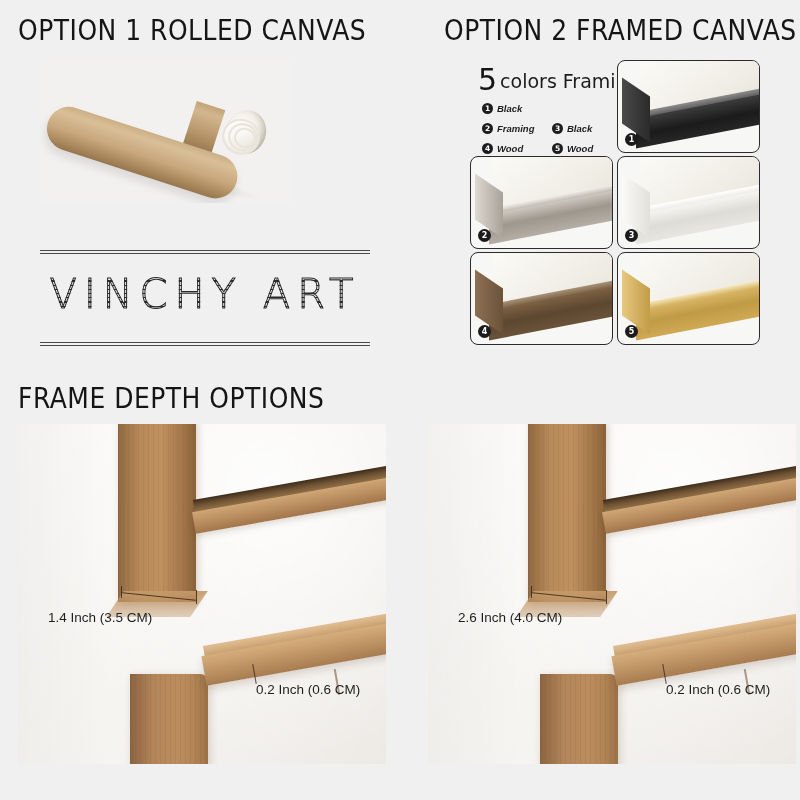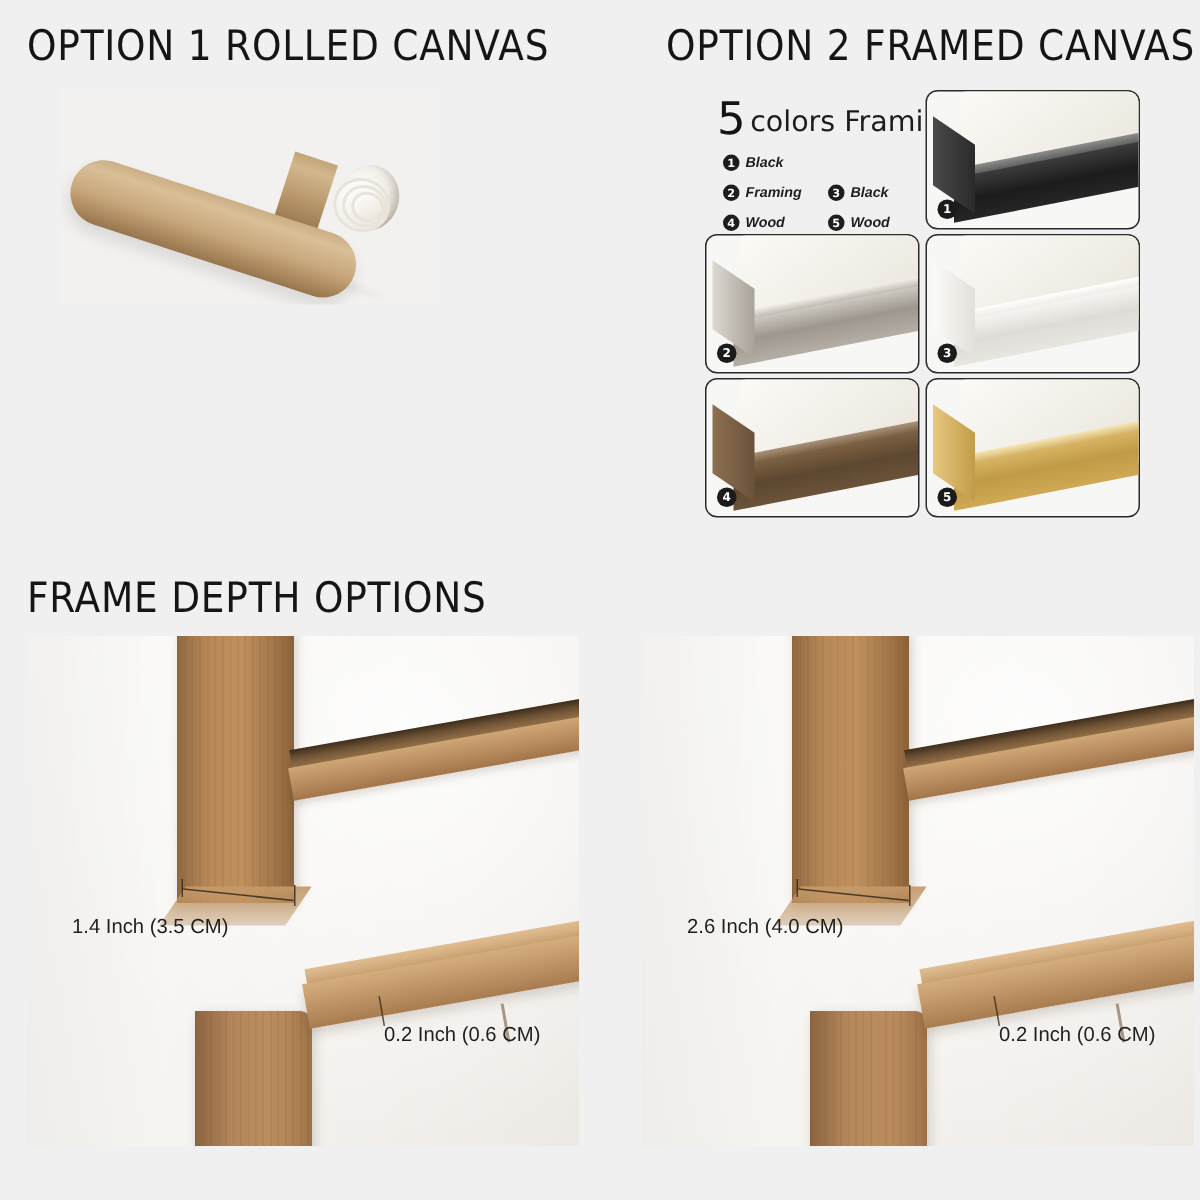--- a/index.html
+++ b/index.html
@@ -396,20 +396,25 @@
     <div class="tube-body"></div>
     <div class="tube-band"></div>
     <div class="tube-cap"></div>
     <div class="canvas-roll">
       <span class="cr1"></span>
         <span class="cr2"></span>
         <span class="cr3"></span>
     </div>
   </div>
 
+  <div id="logo-block">
+    <div class="logo-rule top"></div>
+    <div id="logo-wordmark">VINCHY ART</div>
+    <div class="logo-rule bottom"></div>
+  </div>
 
   <div class="section-heading" id="heading-option2">OPTION 2 FRAMED CANVAS</div>
 
   <div id="framing-panel">
 
     <div id="framing-title">
       <span class="big-number">5</span><span class="title-text">colors Framing</span>
     </div>
 
     <div id="framing-legend">

